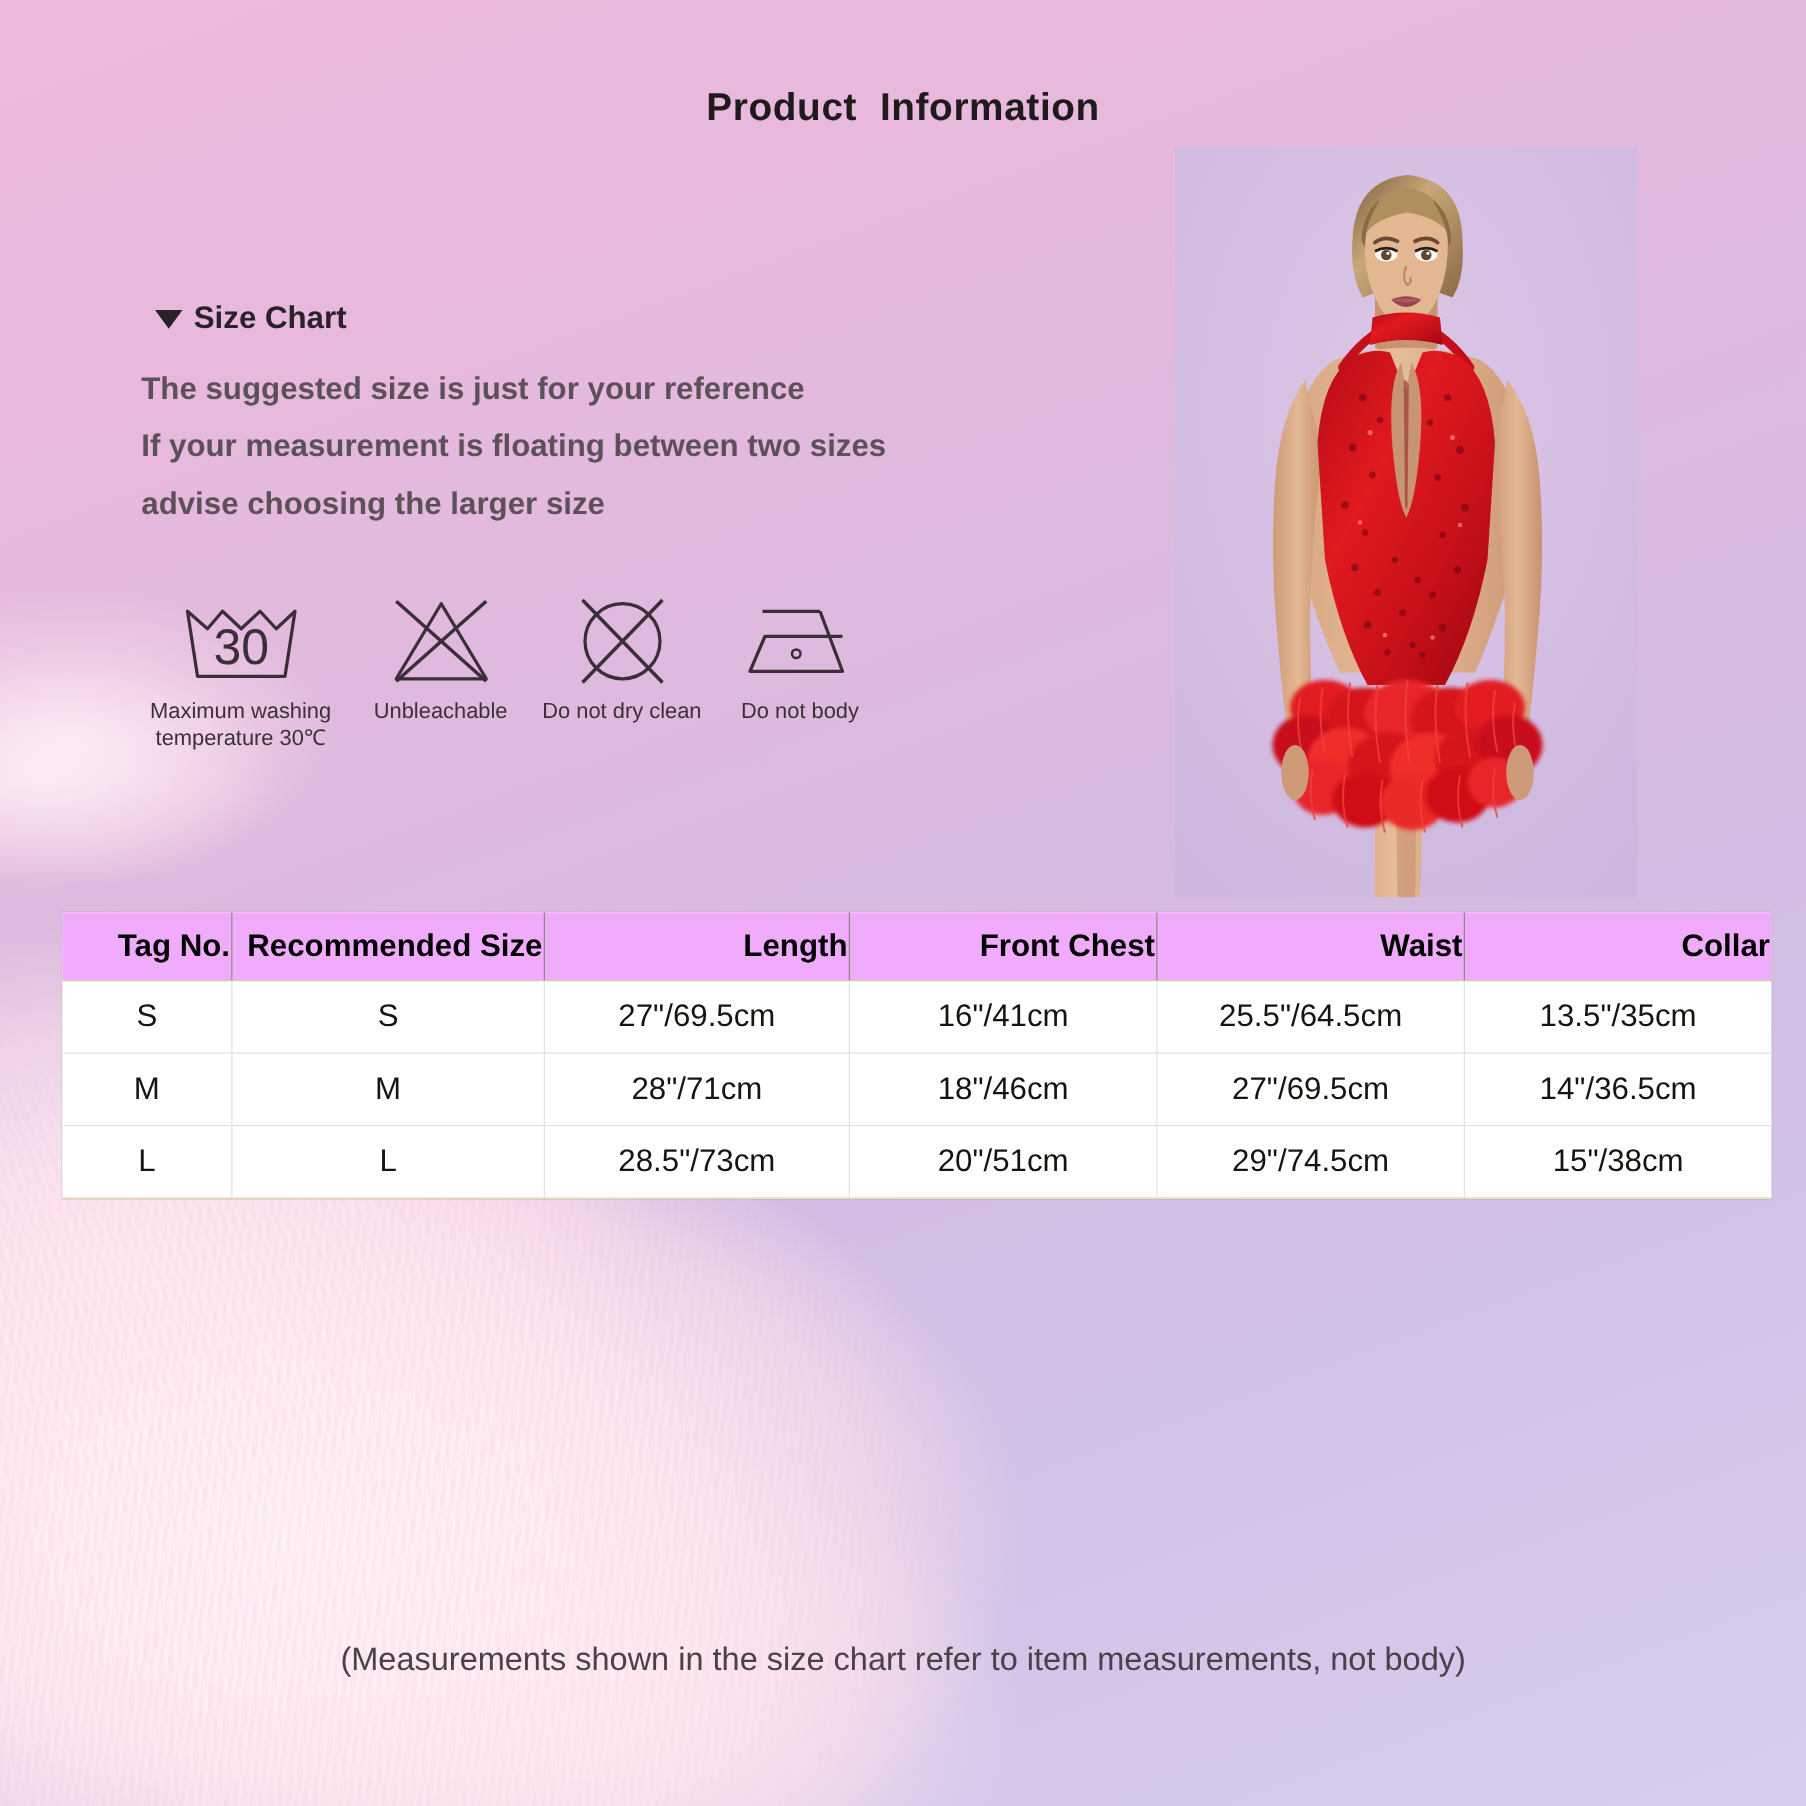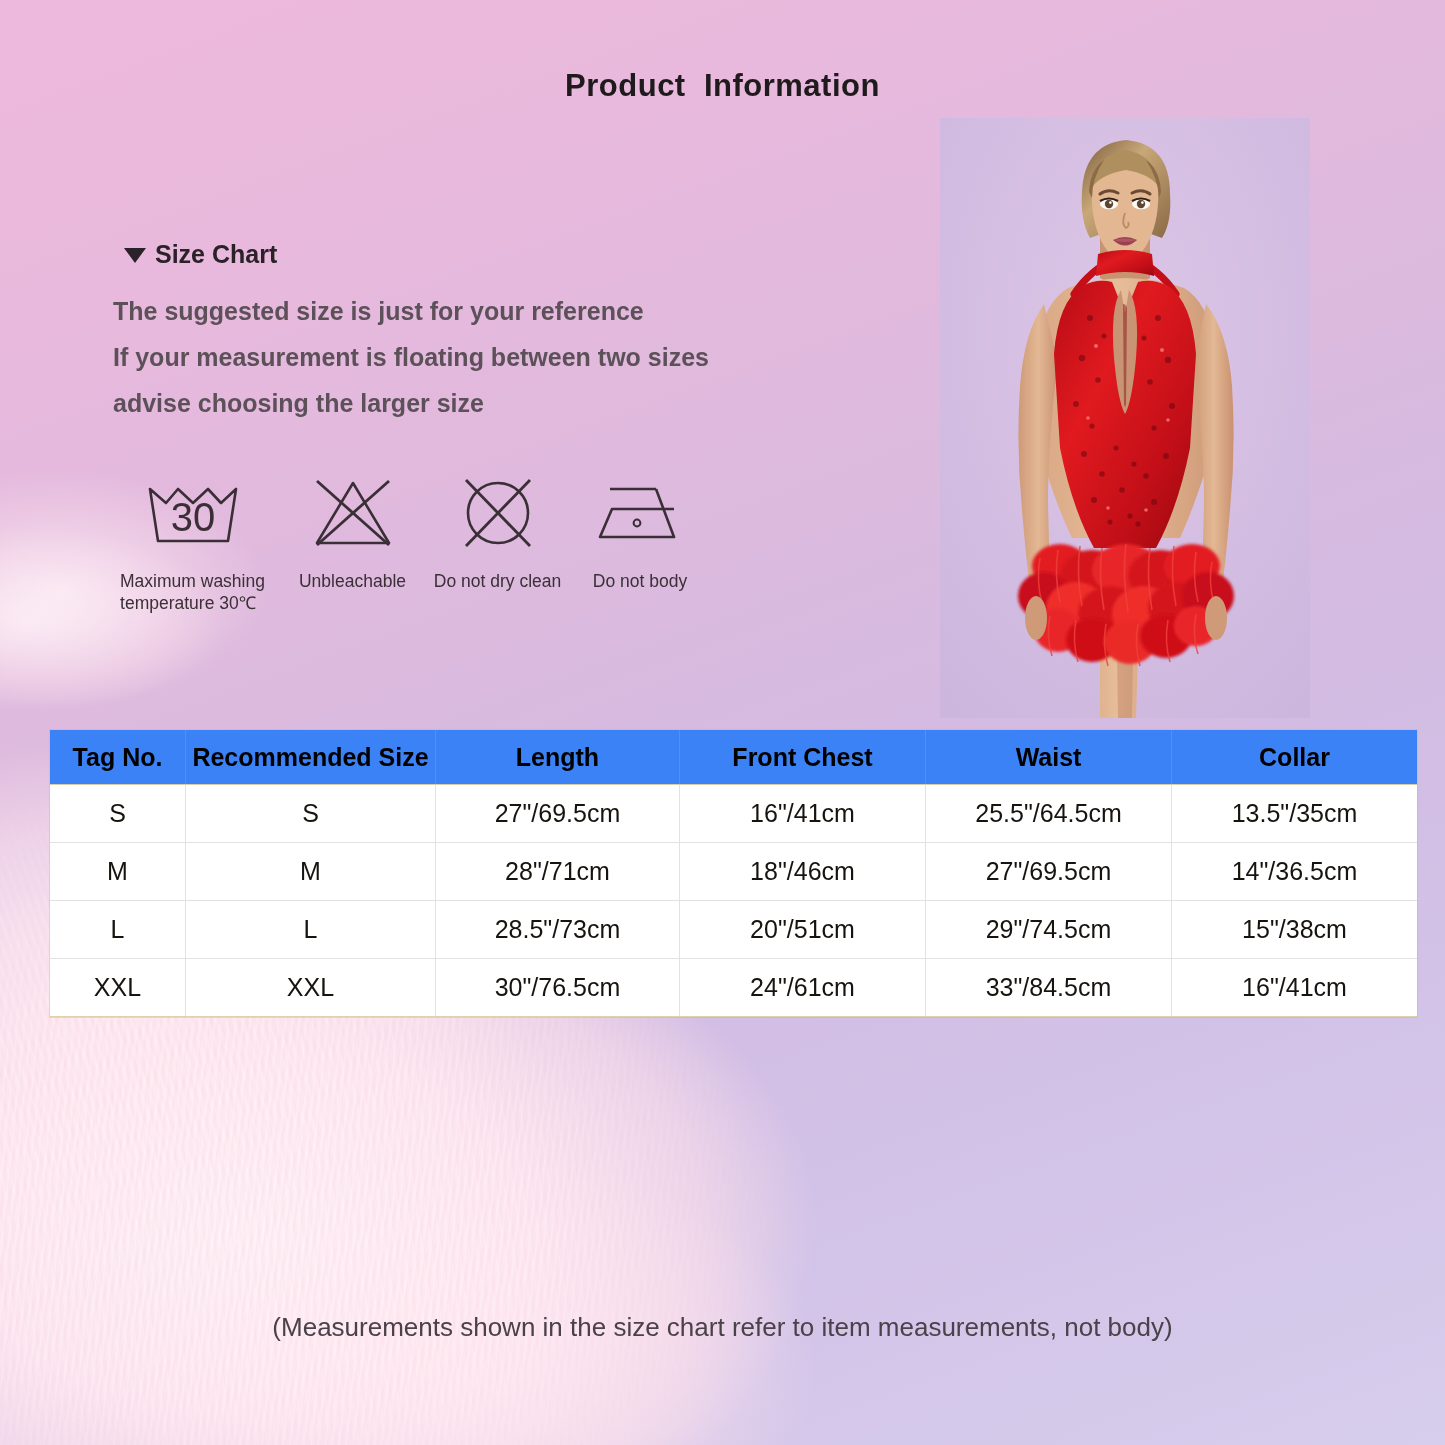--- a/index.html
+++ b/index.html
@@ -157,23 +157,24 @@
   .care-item.w2 { width: 145px; }
   .care-item.w3 { width: 145px; }
   .care-item.w4 { width: 140px; }
   .care-glyph {
     height: 76px;
     display: flex;
     align-items: center;
     justify-content: center;
   }
   .care-label {
-    margin-top: 19px;
+    margin-top: 6px;
     font-size: 17.5px;
     color: #3a3036;
+    text-align: center;
     line-height: 22px;
   }
 
   
   .model-photo {
     position: absolute;
     left: 940px;
     top: 118px;
     width: 370px;
     height: 600px;
@@ -185,26 +186,26 @@
     position: absolute;
     left: 50px;
     top: 730px;
     width: 1350px;
     border-collapse: collapse;
     background: #ffffff;
     table-layout: fixed;
     box-shadow: 0 0 0 1px rgba(190,175,150,0.35);
   }
   .size-table th {
-    background: #3b82f6;
+    background: #f0abfc;
     color: #000000;
     font-size: 25px;
     font-weight: 700;
     height: 52px;
-    text-align: center;
+    text-align: right;
     border-right: 1px solid #8b8887;
     border-bottom: 1px solid #d8cdaa;
   }
   .size-table th:last-child { border-right: none; }
   .size-table td {
     background: #ffffff;
     color: #17130f;
     font-size: 25px;
     height: 55px;
     text-align: center;
@@ -505,26 +506,18 @@
         <td>14"/36.5cm</td>
       </tr>
       <tr>
         <td>L</td>
         <td>L</td>
         <td>28.5"/73cm</td>
         <td>20"/51cm</td>
         <td>29"/74.5cm</td>
         <td>15"/38cm</td>
       </tr>
-      <tr>
-        <td>XXL</td>
-        <td>XXL</td>
-        <td>30"/76.5cm</td>
-        <td>24"/61cm</td>
-        <td>33"/84.5cm</td>
-        <td>16"/41cm</td>
-      </tr>
     </tbody>
   </table>
 
   <div class="footer-note">(Measurements shown in the size chart refer to item measurements, not body)</div>
 
 </div>
 
 </body></html>

